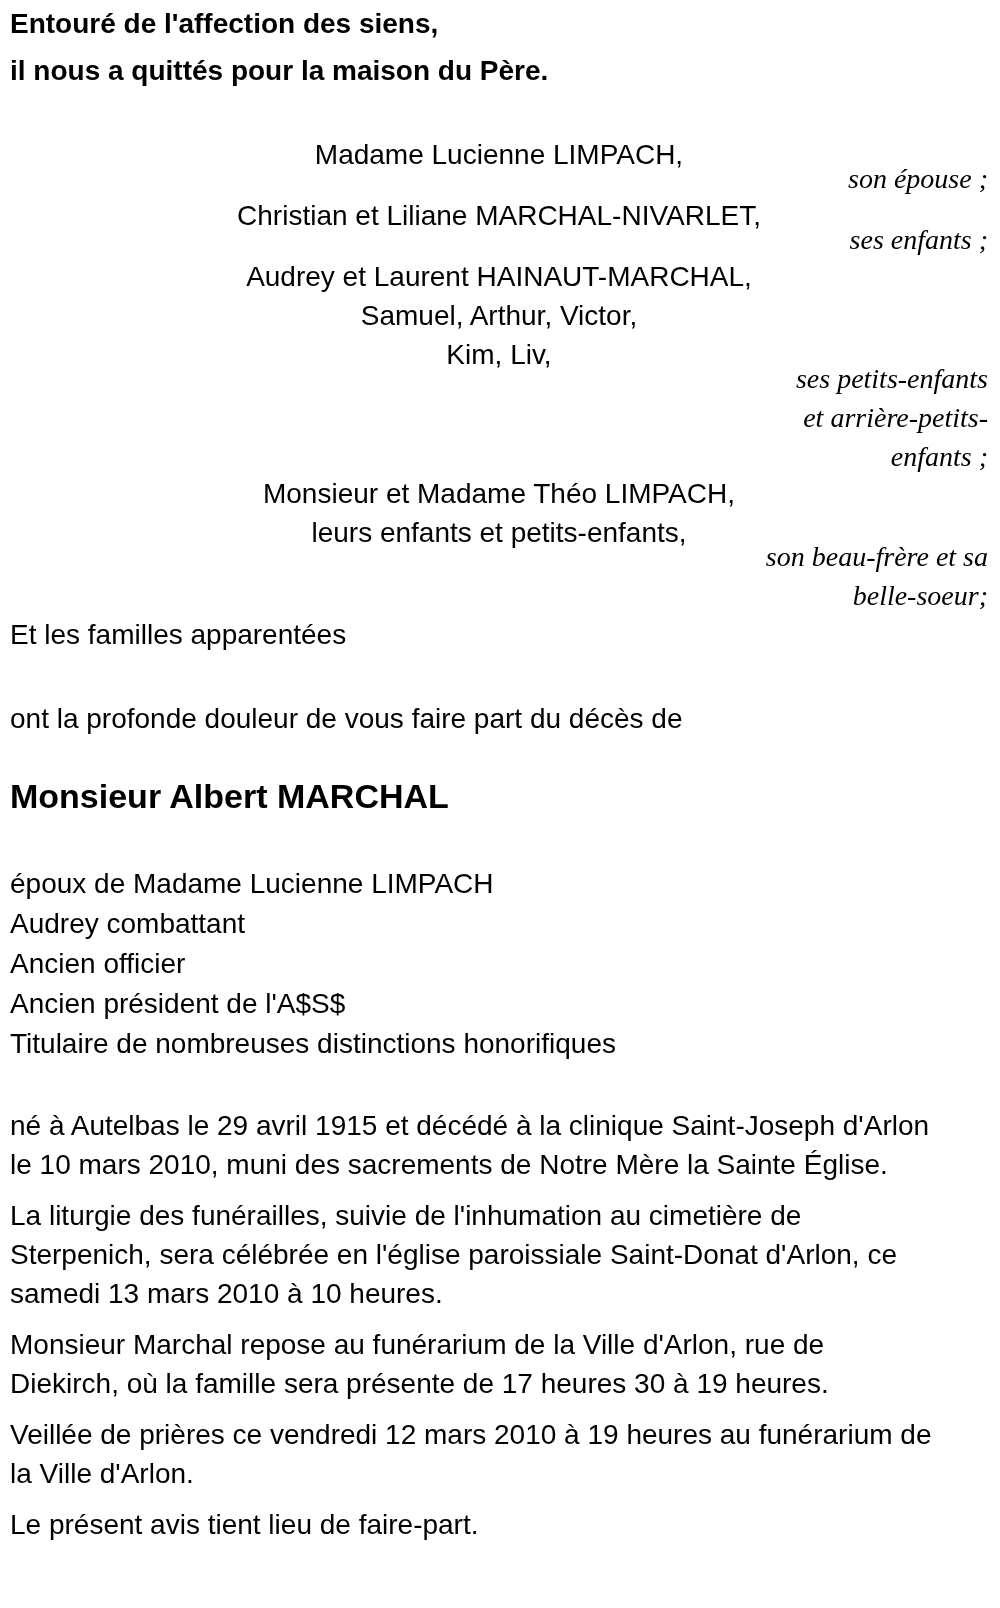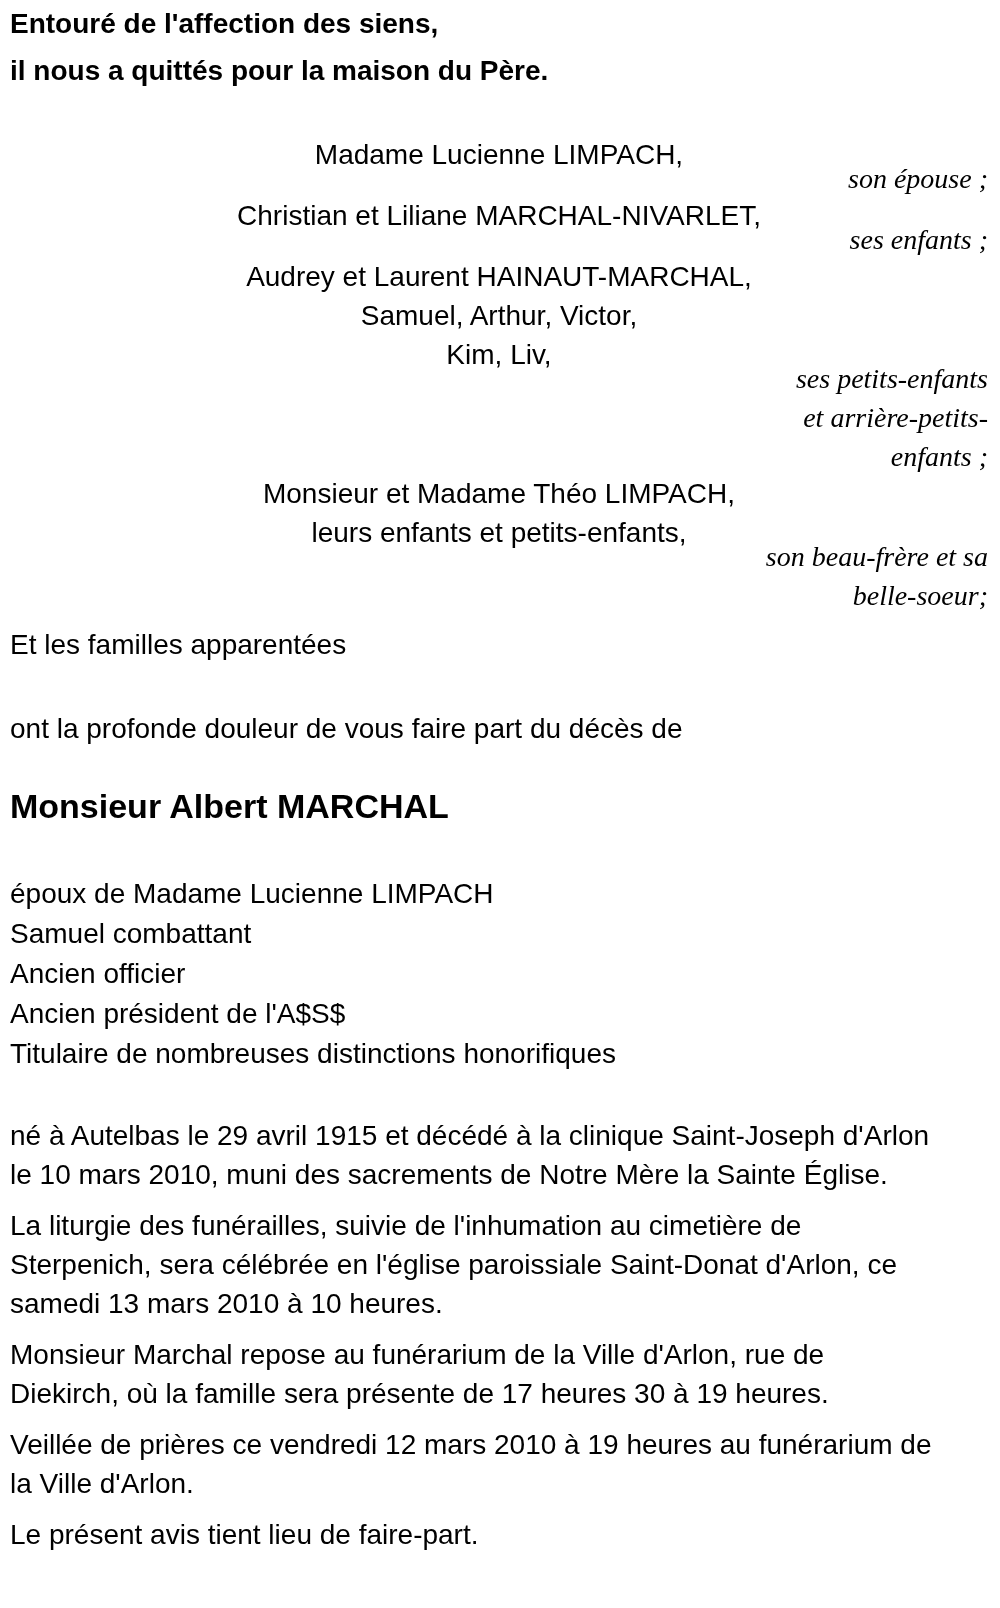--- a/index.html
+++ b/index.html
@@ -25,21 +25,21 @@
   }
   .family { margin-top: 43px; }
   .group + .group { margin-top: -2px; }
   .name-line { white-space: nowrap; text-align: center; }
   .relation-block {
     margin-top: -15px;
     text-align: right;
     font-style: italic;
   }
   .relation-line { white-space: nowrap; font-family: Liberation Serif, serif; }
-  .families-line { margin-top: 10px; white-space: nowrap; }
+  .families-line { white-space: nowrap; }
   .announcement-line { margin-top: 45px; white-space: nowrap; }
   .deceased-name {
     font-size: 34px;
     font-weight: 700;
     line-height: 56px;
     margin-top: 30px;
     white-space: nowrap;
   }
   .titles { margin-top: 40px; }
   .title-line { line-height: 40px; white-space: nowrap; }
@@ -96,21 +96,21 @@
   </section>
 
   <p class="families-line">Et les familles apparentées</p>
 
   <p class="announcement-line">ont la profonde douleur de vous faire part du décès de</p>
 
   <h1 class="deceased-name">Monsieur Albert MARCHAL</h1>
 
   <section class="titles">
     <p class="title-line">époux de Madame Lucienne LIMPACH</p>
-    <p class="title-line">Samuel combattant</p>
+    <p class="title-line">Audrey combattant</p>
     <p class="title-line">Ancien officier</p>
     <p class="title-line">Ancien président de l'A$S$</p>
     <p class="title-line">Titulaire de nombreuses distinctions honorifiques</p>
   </section>
 
   <section>
 
     <div class="para first">
       <p class="para-line">né à Autelbas le 29 avril 1915 et décédé à la clinique Saint-Joseph d'Arlon</p>
       <p class="para-line">le 10 mars 2010, muni des sacrements de Notre Mère la Sainte Église.</p>

